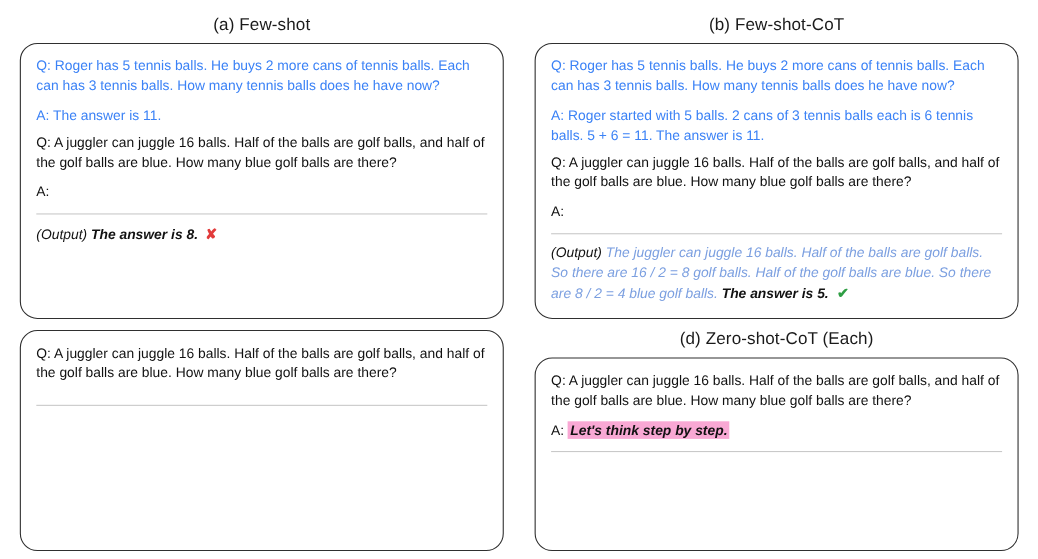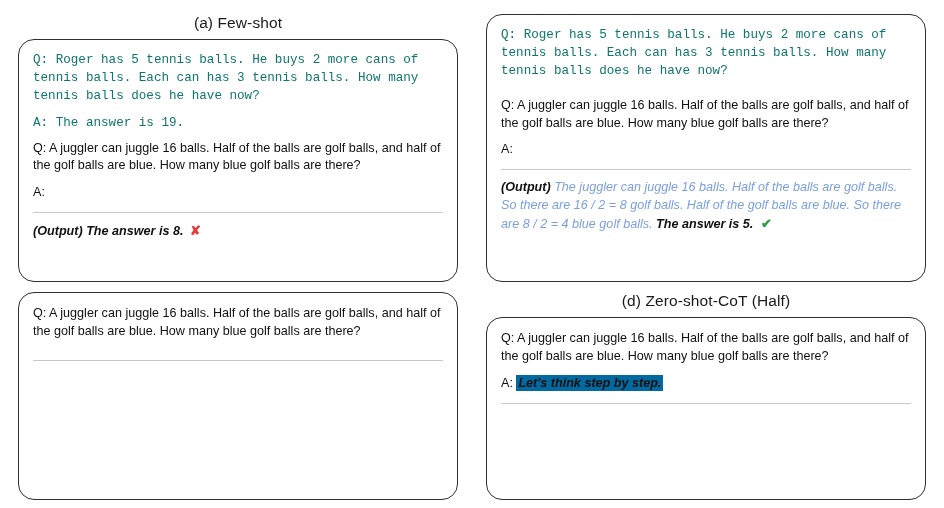--- a/index.html
+++ b/index.html
@@ -53,87 +53,89 @@
 
   .line {
     font-size: 12.6px;
     line-height: 1.42;
     margin: 0 0 0 0;
   }
   .para {
     margin-bottom: 9px;
   }
   .para:last-child { margin-bottom: 0; }
-  .green { color: #0f766e; font-family: Liberation Mono, monospace; }
+  .green { color: #3b82f6; }
   .blue  { color: #7b9fe0; }
   .black { color: #111111; }
   .ital  { font-style: italic; }
   .bold  { font-weight: bold; text-align: center; }
 
   .divider {
     border-top: 1px solid #c9c9c9;
     margin: 10px 0 9px 0;
   }
   .output-row {
     font-size: 12.6px;
     line-height: 1.42;
   }
   .output-label {
     font-style: italic;
     color: #111111;
-    font-weight: 700;
+    font-weight: 400;
   }
   .mark-wrong {
     color: #e23b3b;
     font-weight: bold;
     font-size: 13px;
     margin-left: 3px;
   }
   .mark-right {
     color: #2f9e44;
     font-weight: bold;
     font-size: 13px;
     margin-left: 4px;
   }
   .highlight {
-    background: #0369a1;
+    background: #f9a8d4;
     padding: 1px 2px;
   }
   .prompt-bold-italic {
     font-weight: bold;
     font-style: italic;
     color: #111111;
   }
   .spacer-sm { height: 7px; }
 </style>
 </head>
 <body>
 
 <div class="grid">
 
   <div class="panel">
     <div class="panel-caption">(a) Few-shot</div>
     <div class="box box-a">
       <div class="line para green">Q: Roger has 5 tennis balls. He buys 2 more cans of tennis balls. Each can has 3 tennis balls. How many tennis balls does he have now?</div>
-      <div class="line green">A: The answer is 19.</div>
+      <div class="line green">A: The answer is 11.</div>
       <div class="spacer-sm"></div>
       <div class="line para black">Q: A juggler can juggle 16 balls. Half of the balls are golf balls, and half of the golf balls are blue. How many blue golf balls are there?</div>
       <div class="line black">A:</div>
       <div class="divider"></div>
       <div class="output-row">
         <span class="output-label">(Output)</span>
         <span class="ital bold black">The answer is 8.</span>
         <span class="mark-wrong">✘</span>
       </div>
     </div>
   </div>
 
   <div class="panel">
+    <div class="panel-caption">(b) Few-shot-CoT</div>
     <div class="box box-b">
       <div class="line para green">Q: Roger has 5 tennis balls. He buys 2 more cans of tennis balls. Each can has 3 tennis balls. How many tennis balls does he have now?</div>
+      <div class="line green">A: Roger started with 5 balls. 2 cans of 3 tennis balls each is 6 tennis balls. 5 + 6 = 11. The answer is 11.</div>
       <div class="spacer-sm"></div>
       <div class="line para black">Q: A juggler can juggle 16 balls. Half of the balls are golf balls, and half of the golf balls are blue. How many blue golf balls are there?</div>
       <div class="line black">A:</div>
       <div class="divider"></div>
       <div class="output-row">
         <span class="output-label">(Output)</span>
         <span class="ital blue">The juggler can juggle 16 balls. Half of the balls are golf balls. So there are 16 / 2 = 8 golf balls. Half of the golf balls are blue. So there are 8 / 2 = 4 blue golf balls.</span>
         <span class="ital bold black">The answer is 5.</span>
         <span class="mark-right">✔</span>
       </div>
@@ -141,21 +143,21 @@
   </div>
 
   <div class="panel">
     <div class="box box-c">
       <div class="line para black">Q: A juggler can juggle 16 balls. Half of the balls are golf balls, and half of the golf balls are blue. How many blue golf balls are there?</div>
       <div class="divider"></div>
     </div>
   </div>
 
   <div class="panel">
-    <div class="panel-caption">(d) Zero-shot-CoT (Half)</div>
+    <div class="panel-caption">(d) Zero-shot-CoT (Each)</div>
     <div class="box box-d">
       <div class="line para black">Q: A juggler can juggle 16 balls. Half of the balls are golf balls, and half of the golf balls are blue. How many blue golf balls are there?</div>
       <div class="line black">
         <span>A:</span>
         <span class="highlight prompt-bold-italic">Let's think step by step.</span>
       </div>
       <div class="divider"></div>
     </div>
   </div>
 

